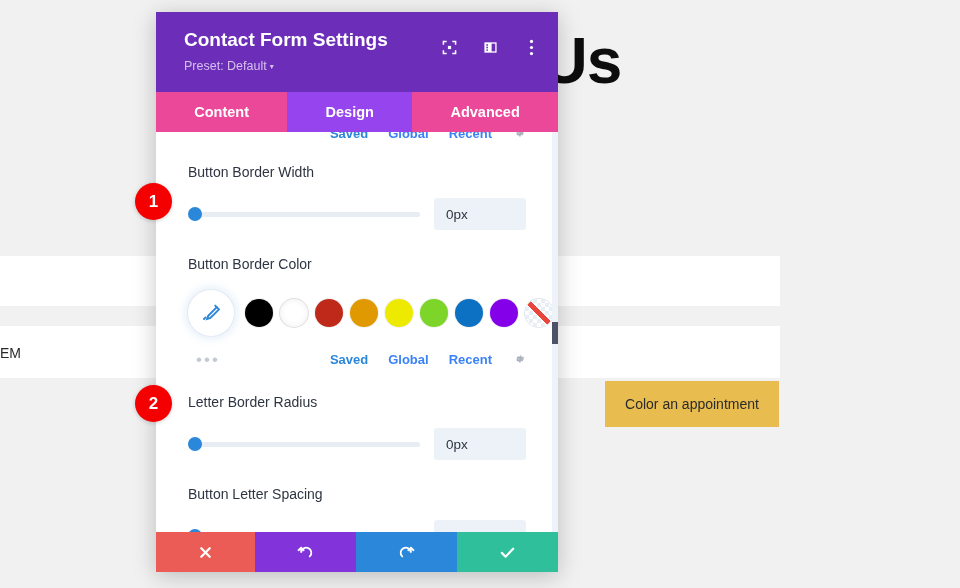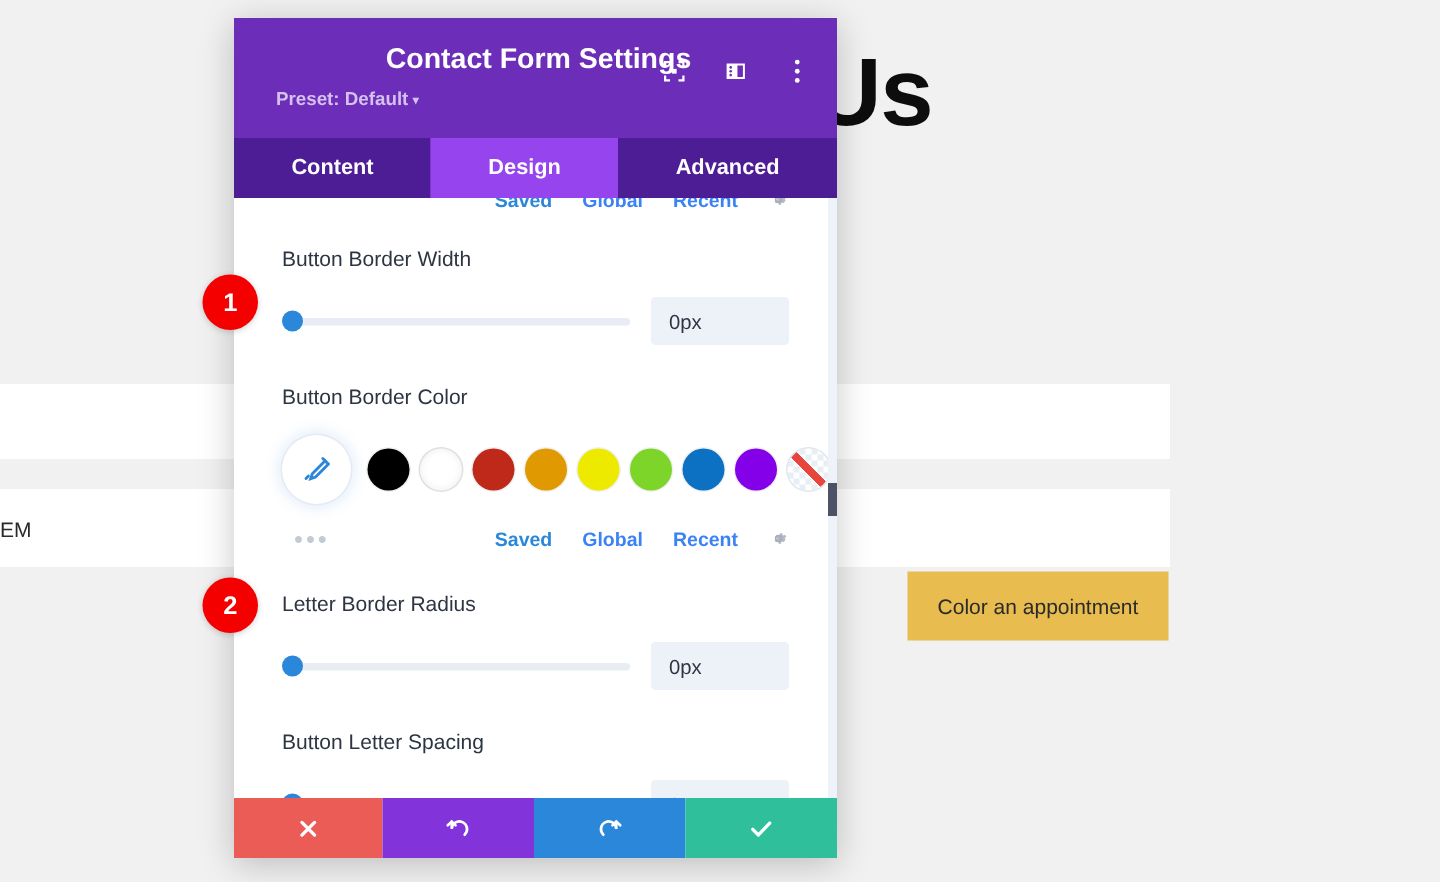--- a/index.html
+++ b/index.html
@@ -100,27 +100,26 @@
     position: relative;
     flex: 0 0 auto;
     height: 80px;
   }
 
   .modal-title {
     color: #ffffff;
     font-size: 19px;
     font-weight: bold;
     line-height: 1.1;
-    text-align: center;
   }
 
   .modal-preset {
     color: #d5c0ee;
     font-size: 12.5px;
-    font-weight: bold;
+    font-weight: normal;
     margin-top: 8px;
   }
   .modal-preset .caret {
     display: inline-block;
     margin-left: 3px;
     font-size: 8px;
     vertical-align: middle;
   }
 
   .header-icons {
@@ -149,21 +148,21 @@
   }
   .tab {
     flex: 1 1 auto;
     color: #ffffff;
     font-size: 14.5px;
     font-weight: bold;
     display: flex;
     align-items: center;
     justify-content: center;
     cursor: pointer;
-    background: #4c1d95;
+    background: #ec4899;
   }
   .tab.active { background: #9645ee; }
 
   .modal-body {
     flex: 1 1 auto;
     position: relative;
     overflow: hidden;
     background: #ffffff;
     padding: 0 32px;
   }

